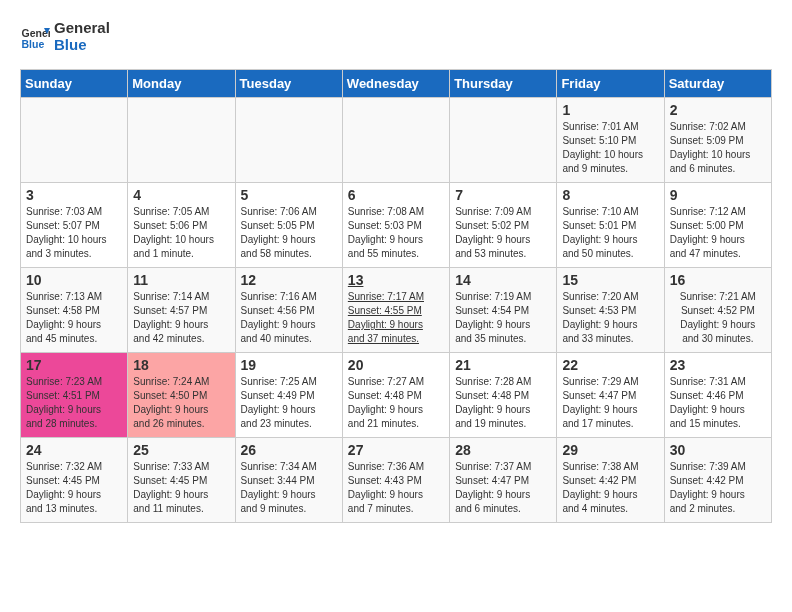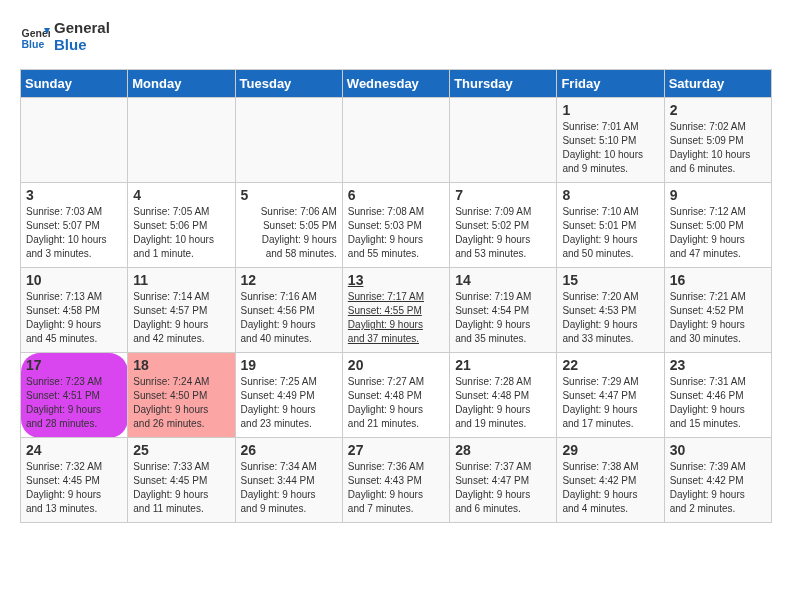--- a/index.html
+++ b/index.html
@@ -147,21 +147,21 @@
         </td>
         <td style="background-color: rgb(255, 255, 255);">
           <span class="day-number">4</span>
           <div class="day-info" style="white-space: pre-wrap;">Sunrise: 7:05 AM
 Sunset: 5:06 PM
 Daylight: 10 hours
 and 1 minute.</div>
         </td>
         <td style="background-color: rgb(255, 255, 255);">
           <span class="day-number">5</span>
-          <div class="day-info" style="white-space: pre-wrap; text-align: right;">Sunrise: 7:06 AM
+          <div class="day-info" style="white-space: pre-wrap;">Sunrise: 7:06 AM
 Sunset: 5:05 PM
 Daylight: 9 hours
 and 58 minutes.</div>
         </td>
         <td style="background-color: rgb(255, 255, 255);">
           <span class="day-number">6</span>
           <div class="day-info" style="white-space: pre-wrap;">Sunrise: 7:08 AM
 Sunset: 5:03 PM
 Daylight: 9 hours
 and 55 minutes.</div>
@@ -226,28 +226,28 @@
         </td>
         <td style="background-color: rgb(249, 249, 249);">
           <span class="day-number">15</span>
           <div class="day-info" style="white-space: pre-wrap;">Sunrise: 7:20 AM
 Sunset: 4:53 PM
 Daylight: 9 hours
 and 33 minutes.</div>
         </td>
         <td style="background-color: rgb(249, 249, 249);">
           <span class="day-number">16</span>
-          <div class="day-info" style="white-space: pre-wrap;">Sunrise: 7:21 AM
+          <div class="day-info" style="white-space: pre-wrap; text-align: center;">Sunrise: 7:21 AM
 Sunset: 4:52 PM
 Daylight: 9 hours
 and 30 minutes.</div>
         </td>
       </tr>
       <tr>
-        <td style="background-color: #d946ef; border-radius: 19px;">
+        <td style="background-color: #ec4899;">
           <span class="day-number">17</span>
           <div class="day-info" style="white-space: pre-wrap;">Sunrise: 7:23 AM
 Sunset: 4:51 PM
 Daylight: 9 hours
 and 28 minutes.</div>
         </td>
         <td style="background-color: #fca5a5;">
           <span class="day-number">18</span>
           <div class="day-info" style="white-space: pre-wrap;">Sunrise: 7:24 AM
 Sunset: 4:50 PM

